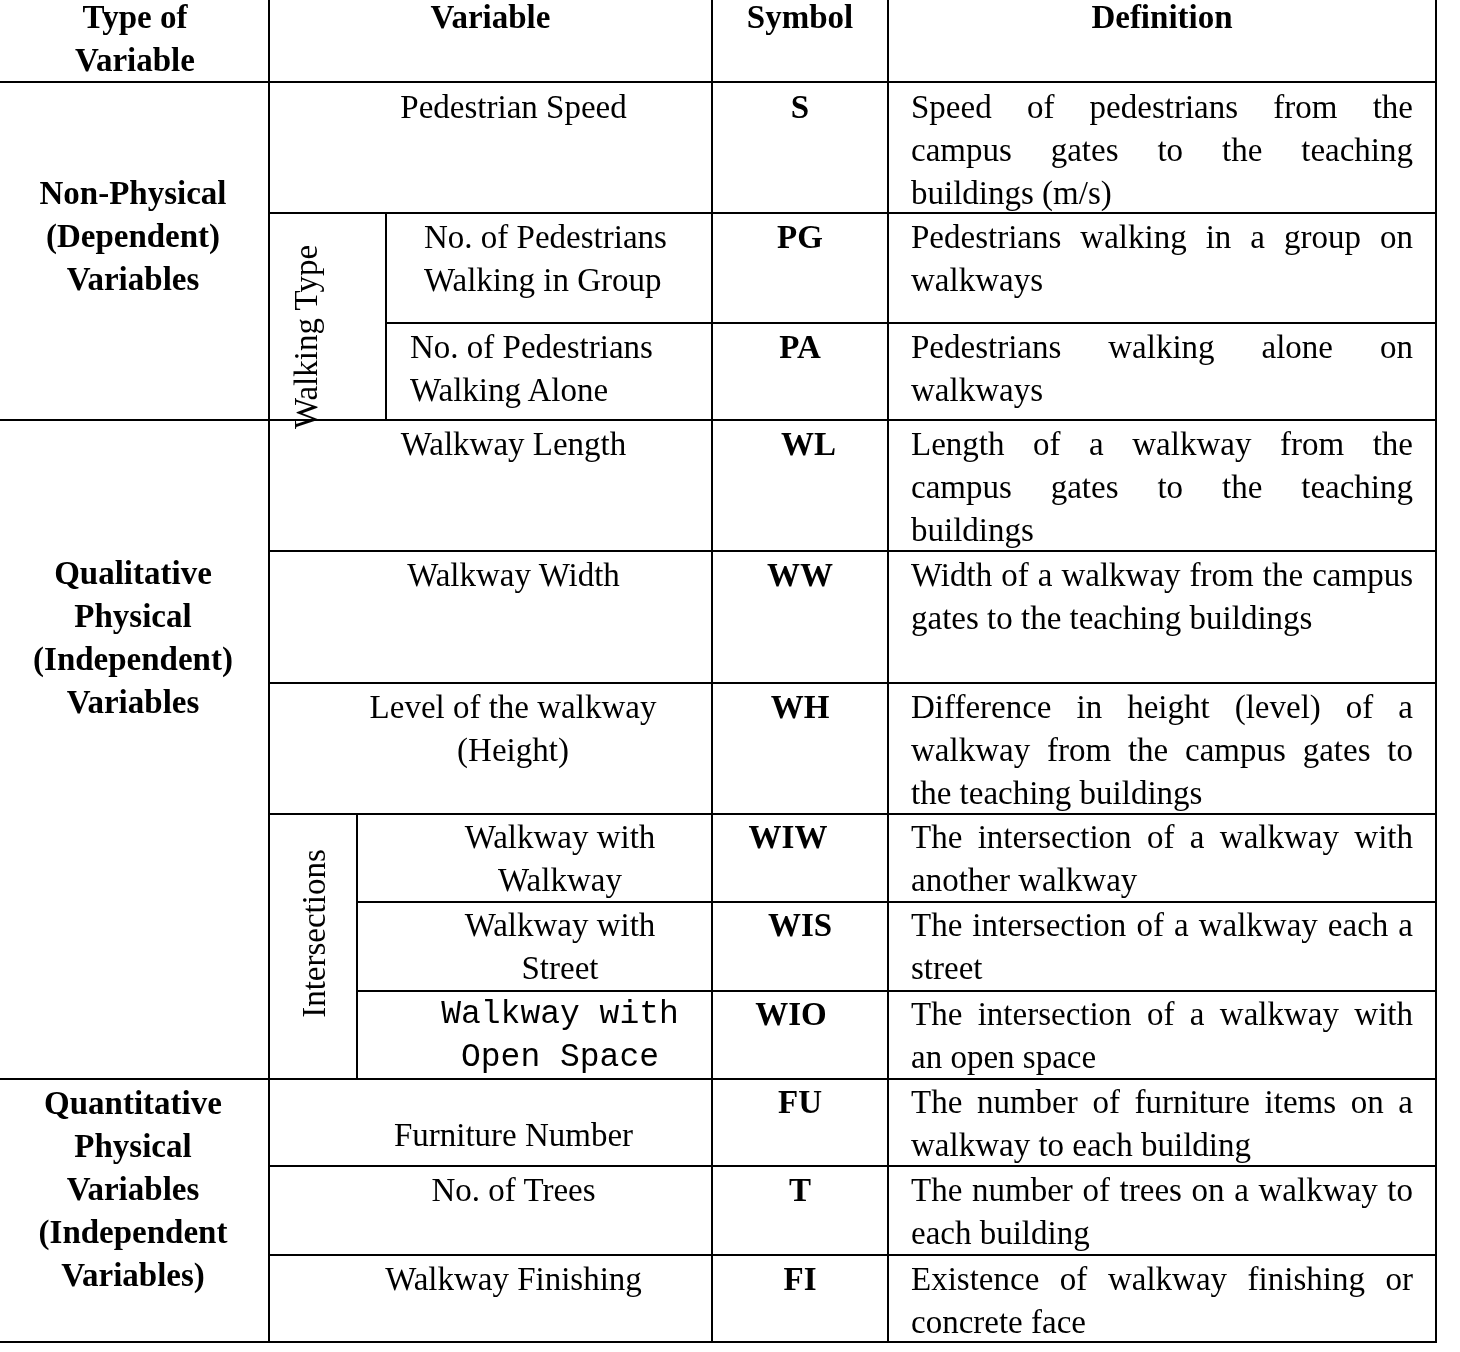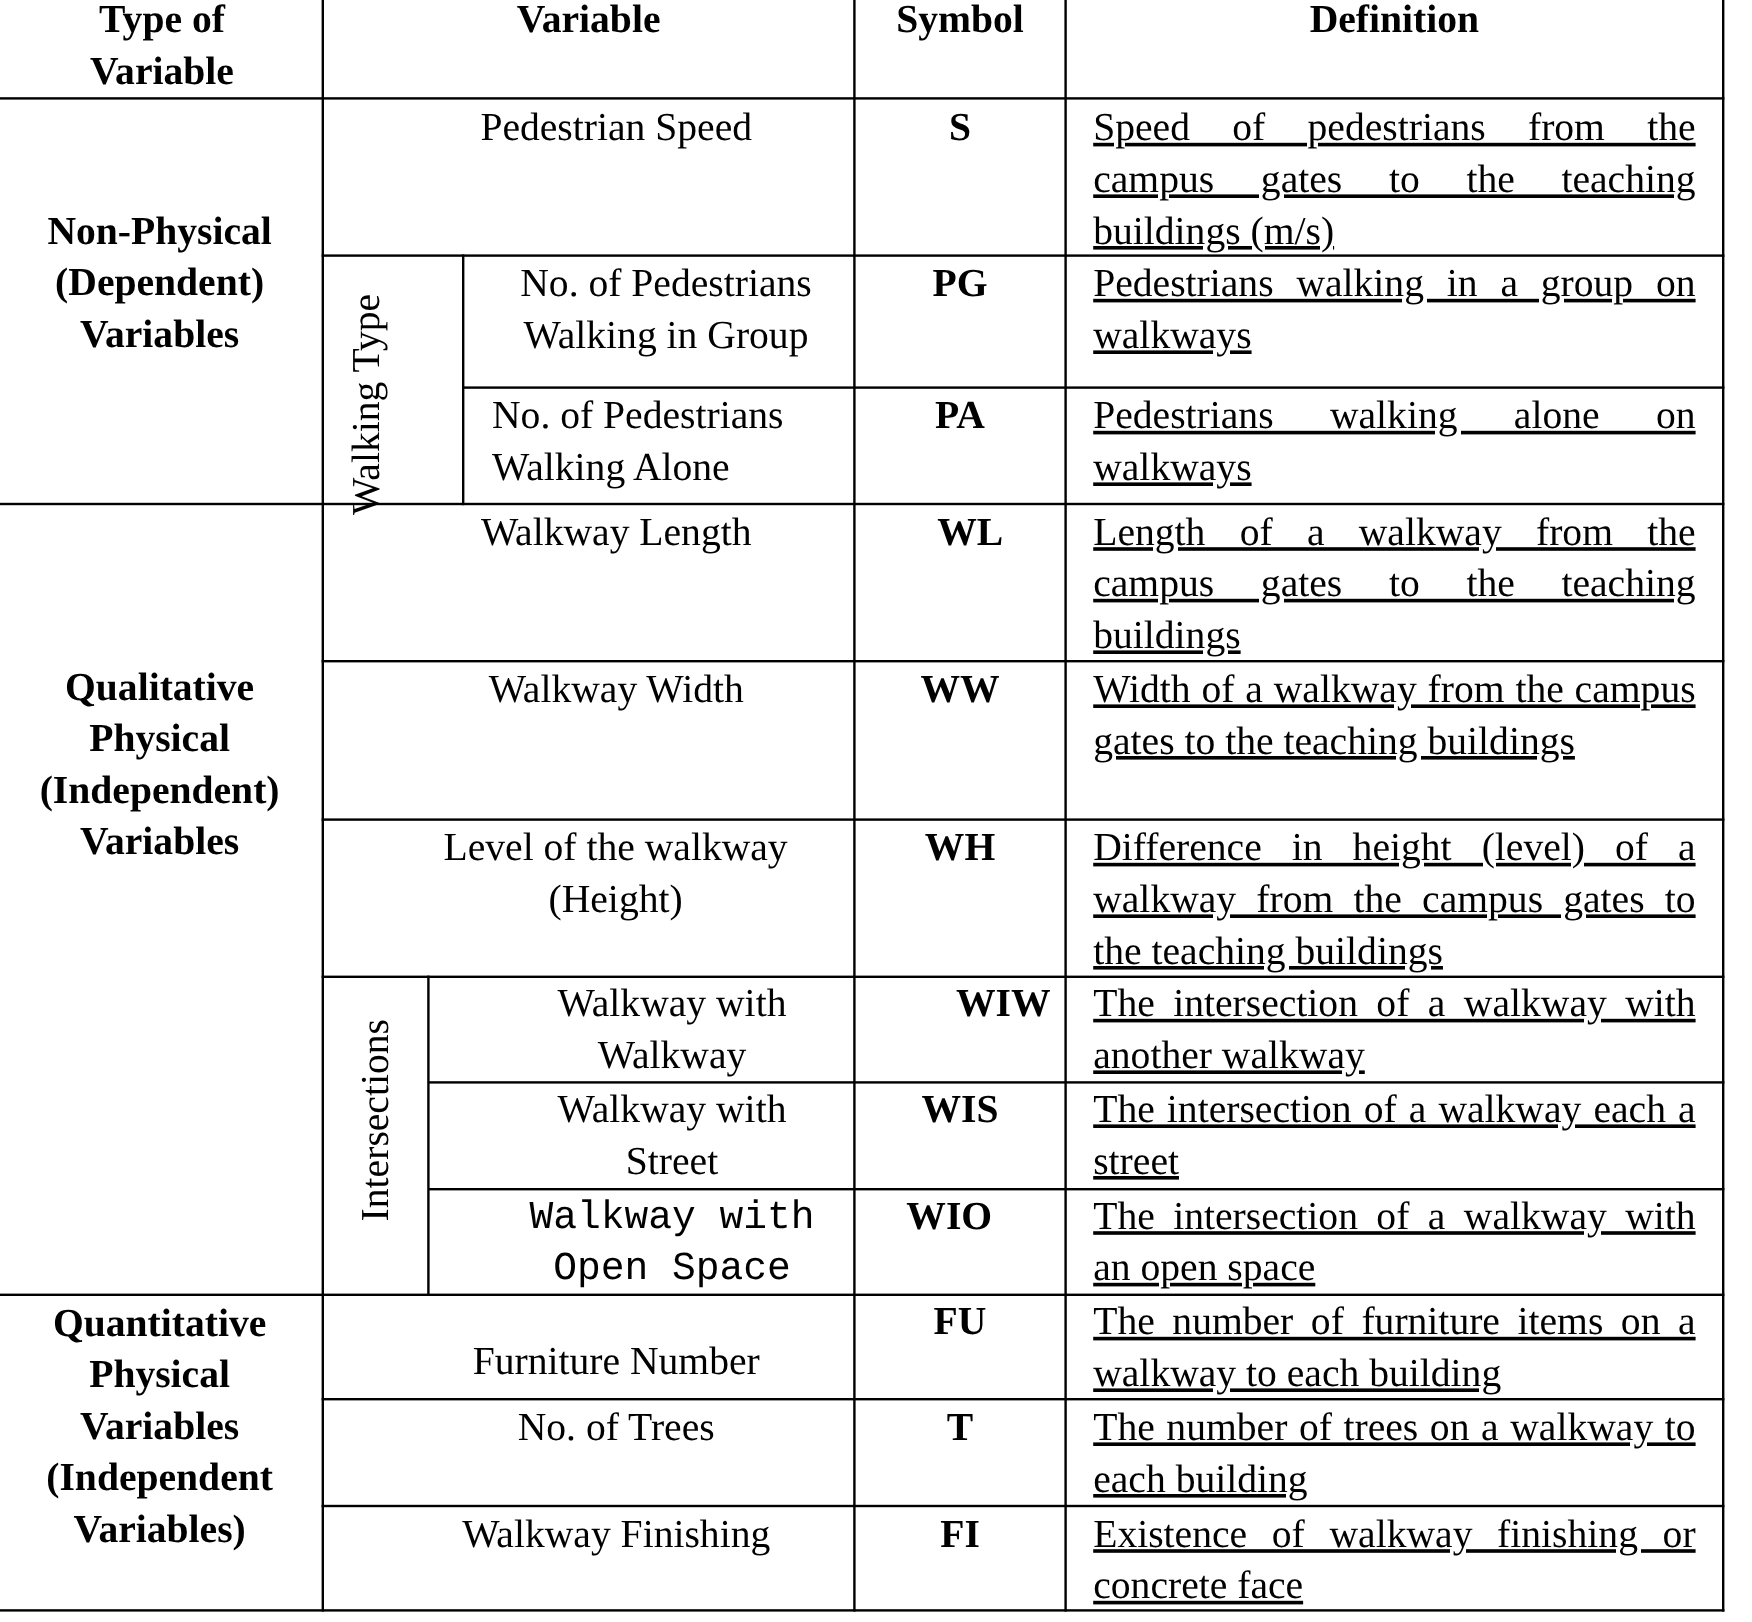--- a/index.html
+++ b/index.html
@@ -4,21 +4,21 @@
 <style>
   html, body { margin:0; padding:0; background:#ffffff; }
   body { width:1460px; height:1352px; position:relative; overflow:hidden;
          font-family:"Liberation Serif", "DejaVu Serif", serif; color:#000; }
   .ln { position:absolute; background:#000; }
   .h { height:2px; }
   .v { width:2px; }
   .t { position:absolute; font-size:33px; line-height:43px; }
   .b { font-weight:bold; }
   .c { text-align:center; }
-  .j { text-align:justify; text-align-last:left;text-decoration:underline; }
+  .j { text-align:justify; text-align-last:left; }
   .rot { position:absolute; transform:rotate(-90deg); transform-origin:center center;
          font-size:33px; line-height:43px; text-align:center; white-space:nowrap; }
 </style>
 </head>
 <body>
 
 <div>
 
   <div class="ln h" style="left:0;top:81px;width:1437px;"></div>
   <div class="ln h" style="left:268px;top:212px;width:1169px;"></div>
@@ -50,42 +50,42 @@
   <div class="t b c" style="left:6px;top:552px;width:254px;">Qualitative Physical (Independent) Variables</div>
   <div class="t b c" style="left:10px;top:1082px;width:246px;text-align:center;">Quantitative Physical Variables (Independent Variables)</div>
 
   <div class="rot" style="left:228px;top:294px;width:200px;white-space:normal;height:86px;">Walking Type</div>
   <div class="rot" style="left:184px;top:912px;width:260px;">Intersections</div>
 
   <div class="t c" style="left:270px;top:86px;width:487px;font-family:Liberation Serif, serif;">Pedestrian Speed</div>
   <div class="t b c" style="left:713px;top:86px;width:174px;">S</div>
   <div class="t j" style="left:911px;top:86px;width:502px;">Speed of pedestrians from the campus gates to the teaching buildings (m/s)</div>
 
-  <div class="t" style="left:410px;top:216px;width:290px;text-align:center;">No. of Pedestrians Walking in Group</div>
+  <div class="t" style="left:424px;top:216px;width:290px;">No. of Pedestrians Walking in Group</div>
   <div class="t b c" style="left:713px;top:216px;width:174px;">PG</div>
   <div class="t j" style="left:911px;top:216px;width:502px;">Pedestrians walking in a group on walkways</div>
 
   <div class="t" style="left:410px;top:326px;width:290px;">No. of Pedestrians Walking Alone</div>
   <div class="t b c" style="left:713px;top:326px;width:174px;">PA</div>
   <div class="t j" style="left:911px;top:326px;width:502px;">Pedestrians walking alone on walkways</div>
 
   <div class="t c" style="left:270px;top:423px;width:487px;">Walkway Length</div>
   <div class="t b c" style="left:713px;top:423px;width:191px;">WL</div>
   <div class="t j" style="left:911px;top:423px;width:502px;">Length of a walkway from the campus gates to the teaching buildings</div>
 
   <div class="t c" style="left:270px;top:554px;width:487px;">Walkway Width</div>
   <div class="t b c" style="left:713px;top:554px;width:174px;">WW</div>
   <div class="t j" style="left:911px;top:554px;width:502px;">Width of a walkway from the campus gates to the teaching buildings</div>
 
   <div class="t c" style="left:330px;top:686px;width:366px;">Level of the walkway (Height)</div>
   <div class="t b c" style="left:713px;top:686px;width:174px;">WH</div>
   <div class="t j" style="left:911px;top:686px;width:502px;">Difference in height (level) of a walkway from the campus gates to the teaching buildings</div>
 
   <div class="t c" style="left:430px;top:816px;width:260px;">Walkway with Walkway</div>
-  <div class="t b c" style="left:713px;top:816px;width:150px;padding-left:48px;">WIW</div>
+  <div class="t b c" style="left:713px;top:816px;width:150px;">WIW</div>
   <div class="t j" style="left:911px;top:816px;width:502px;">The intersection of a walkway with another walkway</div>
 
   <div class="t c" style="left:430px;top:904px;width:260px;">Walkway with Street</div>
   <div class="t b c" style="left:713px;top:904px;width:174px;">WIS</div>
   <div class="t j" style="left:911px;top:904px;width:502px;">The intersection of a walkway each a street</div>
 
   <div class="t c" style="left:430px;top:993px;width:260px;font-family:Liberation Mono, monospace;">Walkway with Open Space</div>
   <div class="t b c" style="left:713px;top:993px;width:156px;">WIO</div>
   <div class="t j" style="left:911px;top:993px;width:502px;">The intersection of a walkway with an open space</div>
 

